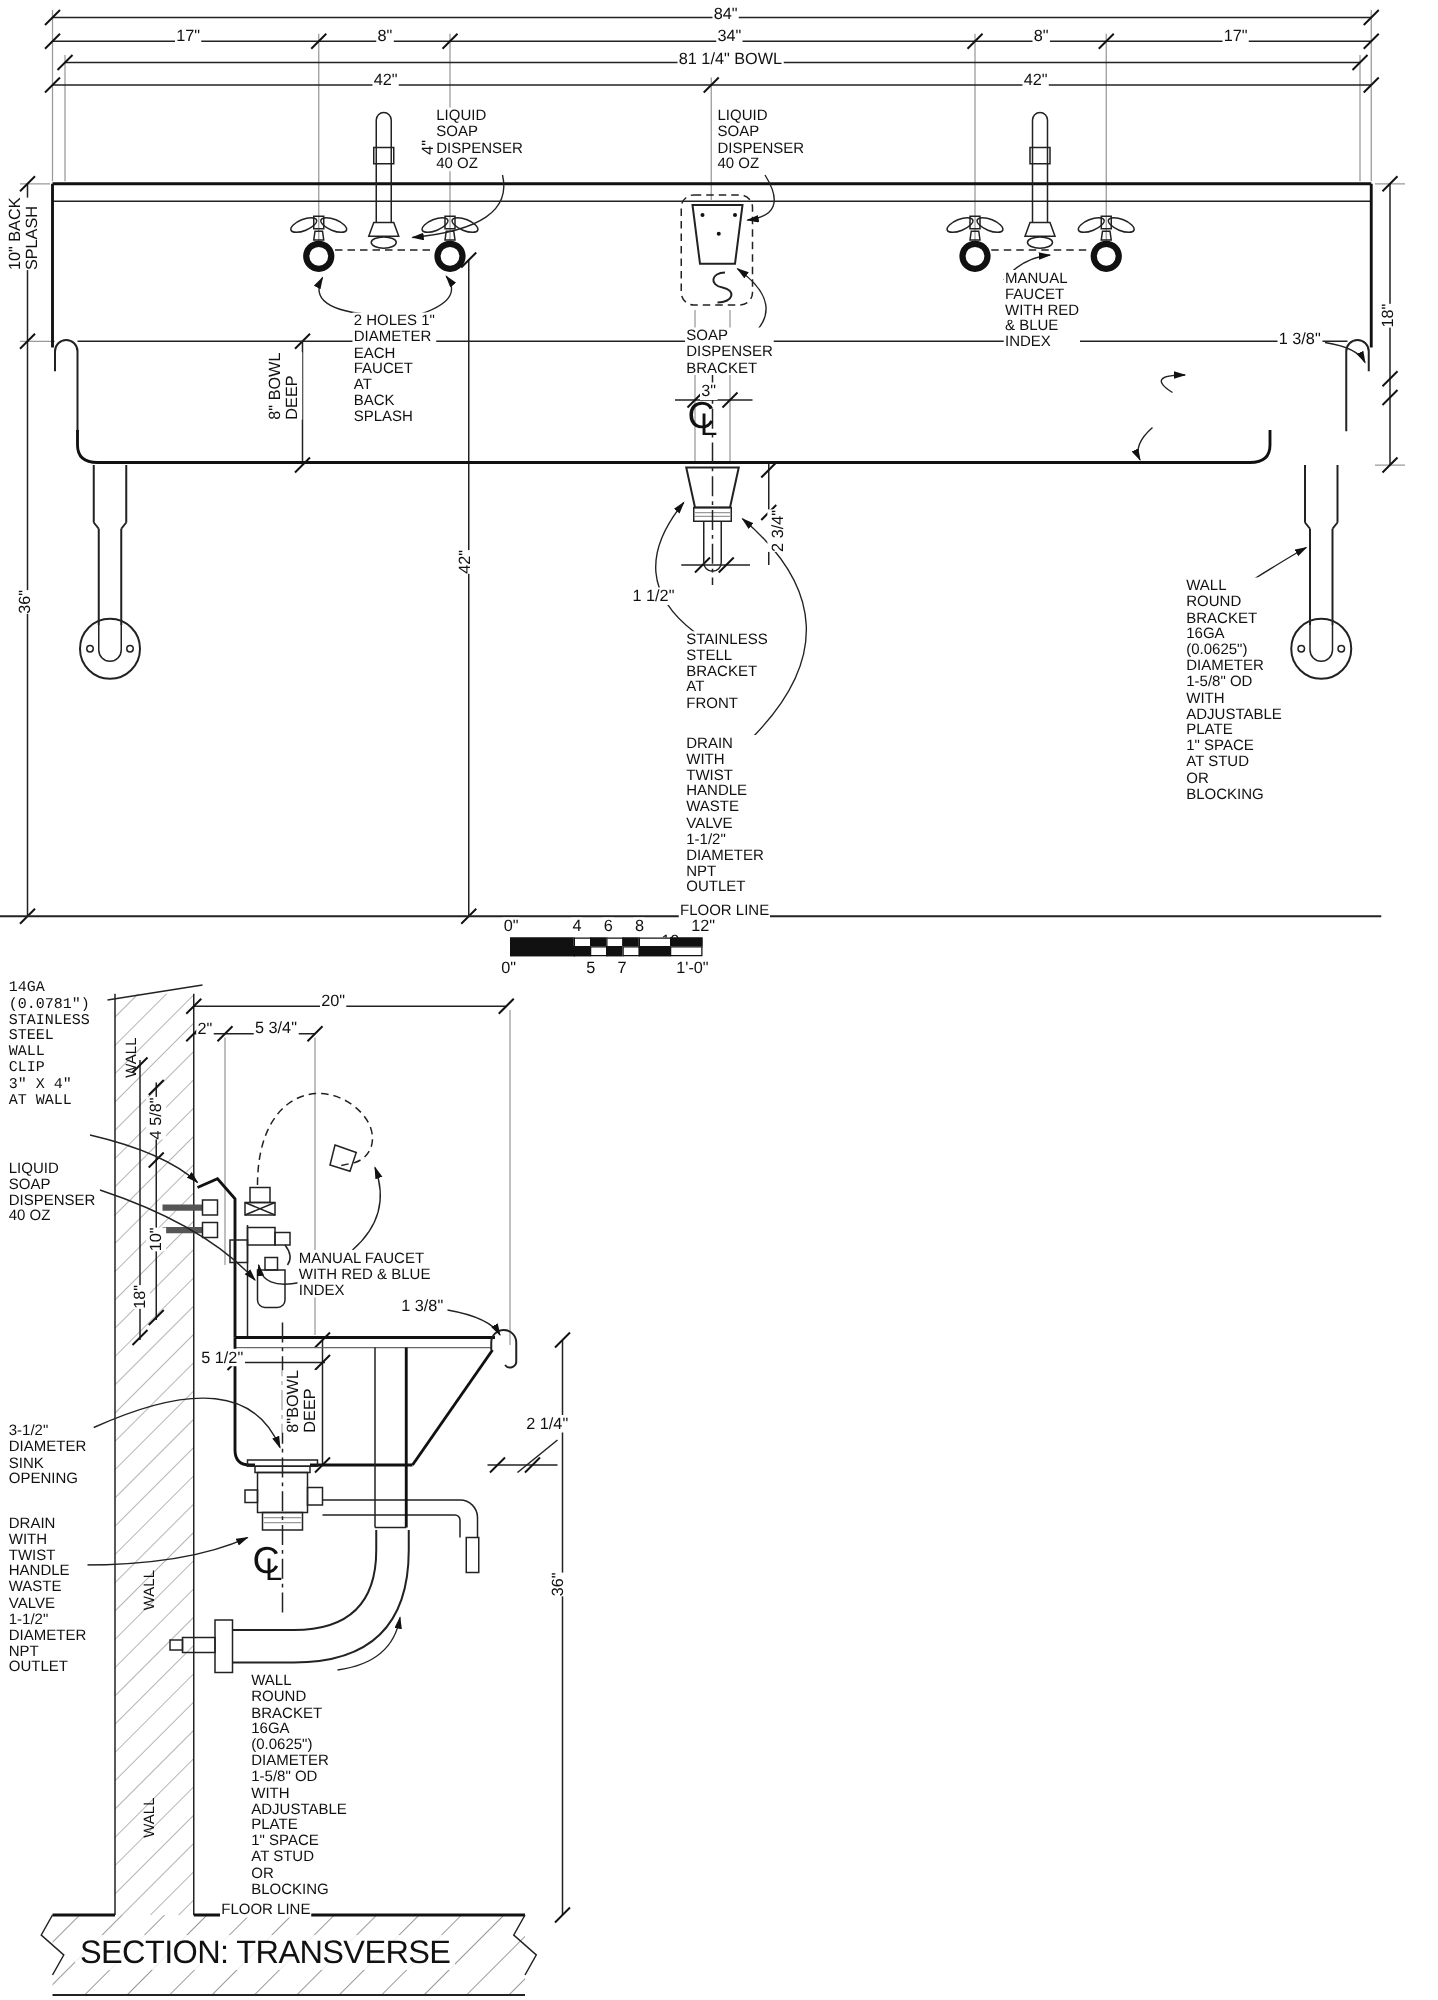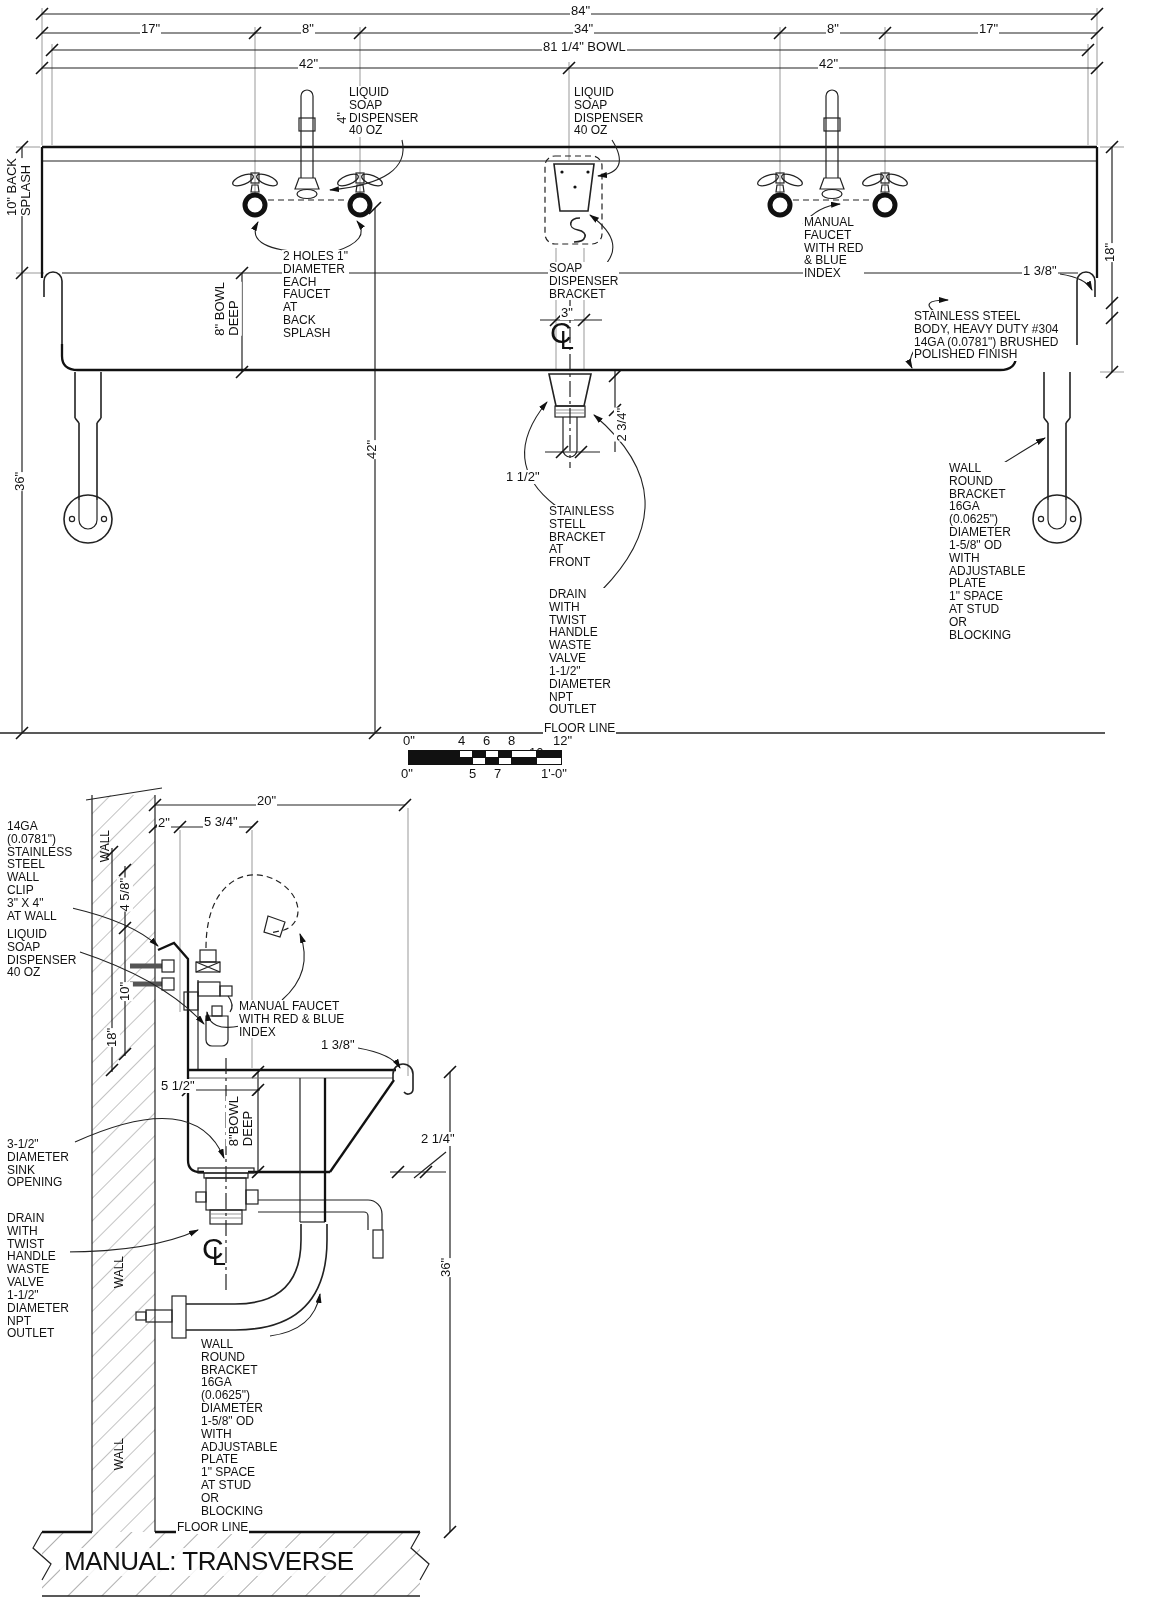--- a/index.html
+++ b/index.html
@@ -333,24 +333,20 @@
 DISPENSER
 BRACKET</div>
 <div class="lbl dim" style="left:560px;top:306px;">3"</div>
 <div class="lbl" style="left:803px;top:216px;">MANUAL
 FAUCET
 WITH RED
 &amp; BLUE
 INDEX</div>
 <div class="lbl dim" style="left:1022px;top:264px;">1 3/8"</div>
 <div class="lbl dim rot" style="left:1102px;top:243px;">18"</div>
-<div class="lbl" style="left:913px;top:310px;">STAINLESS STEEL
-BODY, HEAVY DUTY #304
-14GA (0.0781") BRUSHED
-POLISHED FINISH</div>
 <div class="lbl dim" style="left:505px;top:470px;">1 1/2"</div>
 <div class="lbl dim rot" style="left:614px;top:408px;">2 3/4"</div>
 <div class="lbl" style="left:548px;top:505px;">STAINLESS
 STELL
 BRACKET
 AT
 FRONT</div>
 <div class="lbl" style="left:548px;top:588px;">DRAIN
 WITH
 TWIST
@@ -404,21 +400,21 @@
   <div class="sb-seg" style="left:85px;top:23px;width:14px;background:#111;"></div>
   <div class="sb-seg" style="left:98px;top:23px;width:14px;background:#fff;"></div>
   <div class="sb-seg" style="left:111px;top:23px;width:26px;background:#111;"></div>
   <div class="sb-seg" style="left:136px;top:23px;width:26px;background:#fff;"></div>
   <span class="lbl dim" style="left:0px;top:33px;">0"</span>
   <span class="lbl dim" style="left:68px;top:33px;">5</span>
   <span class="lbl dim" style="left:93px;top:33px;">7</span>
   <span class="lbl dim" style="left:140px;top:33px;">1'-0"</span>
 </div>
 
-<div class="lbl" style="left:6px;top:820px;">14GA
+<div class="lbl" style="left:6px;top:784px;font-family:Liberation Mono, monospace;">14GA
 (0.0781")
 STAINLESS
 STEEL
 WALL
 CLIP
 3" X 4"
 AT WALL</div>
 <div class="lbl rot" style="left:98px;top:830px;background:transparent;">WALL</div>
 <div class="lbl rot" style="left:112px;top:1256px;background:transparent;">WALL</div>
 <div class="lbl rot" style="left:112px;top:1438px;background:transparent;">WALL</div>
@@ -463,20 +459,20 @@
 DIAMETER
 1-5/8" OD
 WITH
 ADJUSTABLE
 PLATE
 1" SPACE
 AT STUD
 OR
 BLOCKING</div>
 <div class="lbl" style="left:176px;top:1521px;">FLOOR LINE</div>
-<div class="lbl big halo" style="left:60px;top:1548px;">MANUAL: TRANSVERSE</div>
+<div class="lbl big halo" style="left:60px;top:1548px;">SECTION: TRANSVERSE</div>
 
 <div class="clsym" style="left:202px;top:1232px;">
   <span class="c">C</span>
   <span class="l">L</span>
 </div>
 
 </div>
 
 </body></html>

